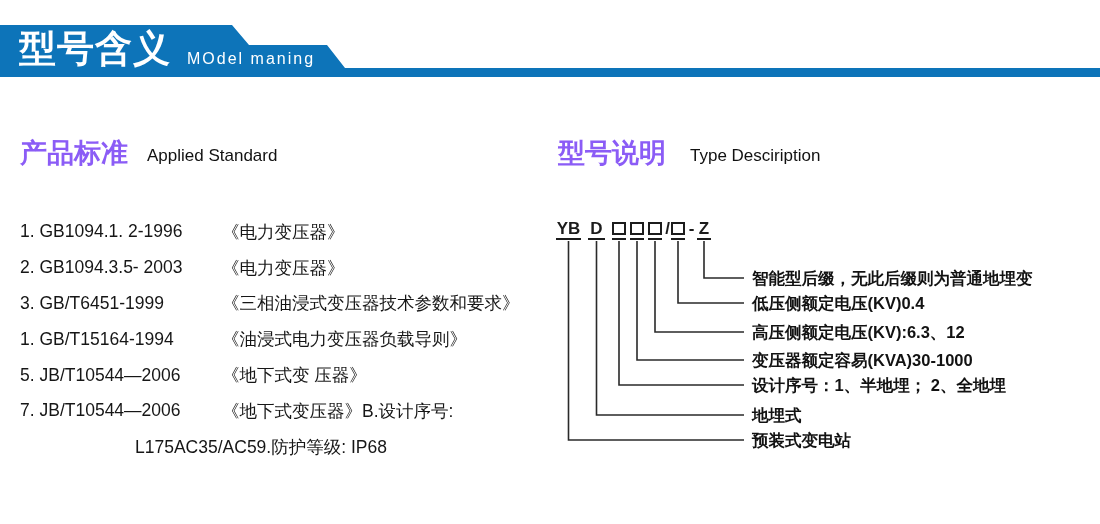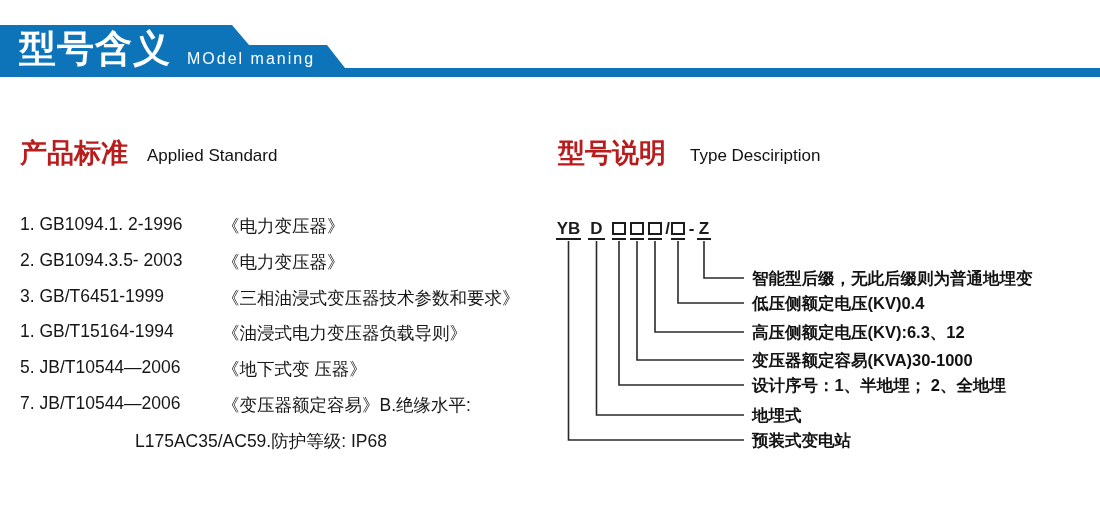--- a/index.html
+++ b/index.html
@@ -22,35 +22,35 @@
   }
   .banner-subtitle {
     position: absolute; left: 187px; top: 50px;
     font-size: 16px; color: #ffffff; letter-spacing: 2px;
     line-height: 18px; white-space: nowrap;
   }
 
   
   .sec-zh {
     position: absolute; top: 138px;
-    font-size: 27px; font-weight: bold; color: #b91c1c;
+    font-size: 27px; font-weight: bold; color: #8b5cf6;
     line-height: 30px; white-space: nowrap;
   }
   .sec-en {
     position: absolute; top: 146px;
     font-size: 17px; color: #111111; line-height: 20px; white-space: nowrap;
   }
   .sec-standards-zh { left: 20px; }
   .sec-standards-en { left: 147px; }
   .sec-type-zh { left: 558px; }
   .sec-type-en { left: 690px; }
 
   
   .standards { position: absolute; left: 20px; top: 214px; width: 530px; }
-  .std-row { display: flex; height: 35.8px; }
+  .std-row { display: flex; height: 35.8px; align-items: center; }
   .std-code {
     width: 202px; flex: 0 0 202px;
     font-size: 17.5px; color: #161616; white-space: nowrap;
   }
   .std-title { font-size: 17.5px; color: #161616; white-space: nowrap; }
   .std-cont { margin-left: 115px; }
 
   
   .code-unit {
     position: absolute; top: 219px; height: 21px;
@@ -108,21 +108,21 @@
     <div class="std-row">
       <span class="std-code">1. GB/T15164-1994</span>
       <span class="std-title">《油浸式电力变压器负载导则》</span>
     </div>
     <div class="std-row">
       <span class="std-code">5. JB/T10544—2006</span>
       <span class="std-title">《地下式变 压器》</span>
     </div>
     <div class="std-row">
       <span class="std-code">7. JB/T10544—2006</span>
-      <span class="std-title">《变压器额定容易》B.绝缘水平:</span>
+      <span class="std-title">《地下式变压器》B.设计序号:</span>
     </div>
     <div class="std-row">
       <span class="std-title std-cont">L175AC35/AC59.防护等级: IP68</span>
     </div>
   </div>
 
   <div class="code-unit" style="left:556px; width:25px;">YB</div>
   <div class="code-unit" style="left:588px; width:17px;">D</div>
   <div class="code-unit" style="left:612px; width:14px;">
       <span class="code-box"></span>

